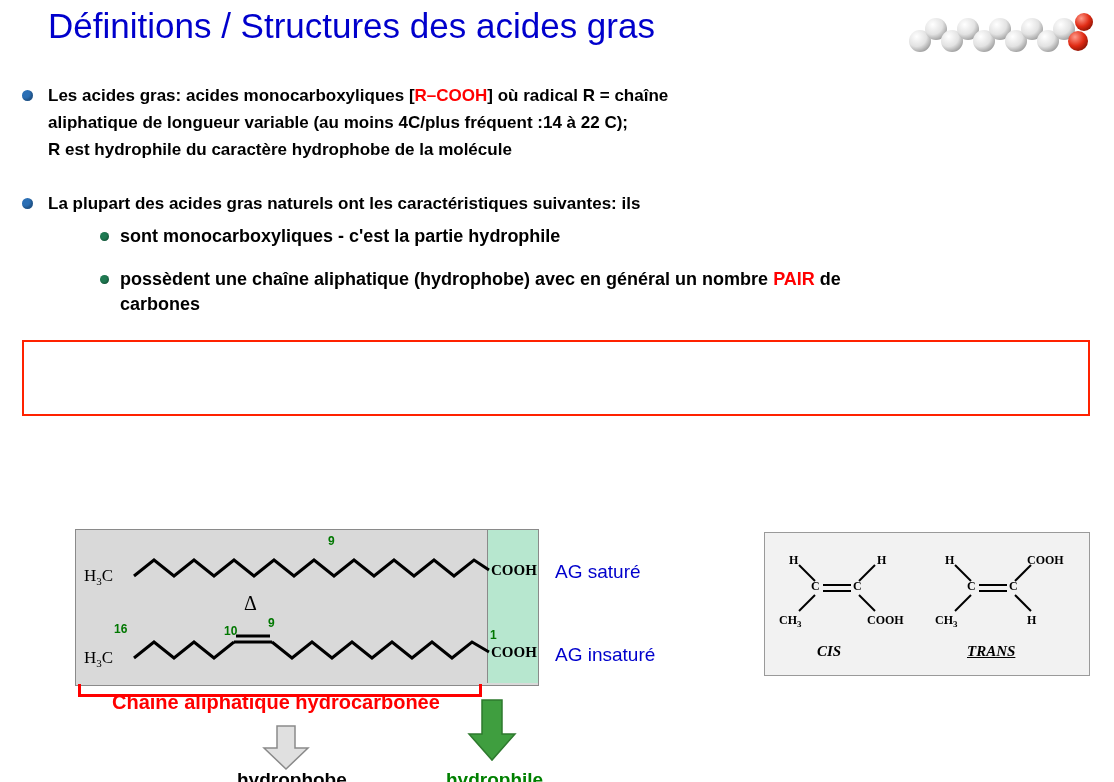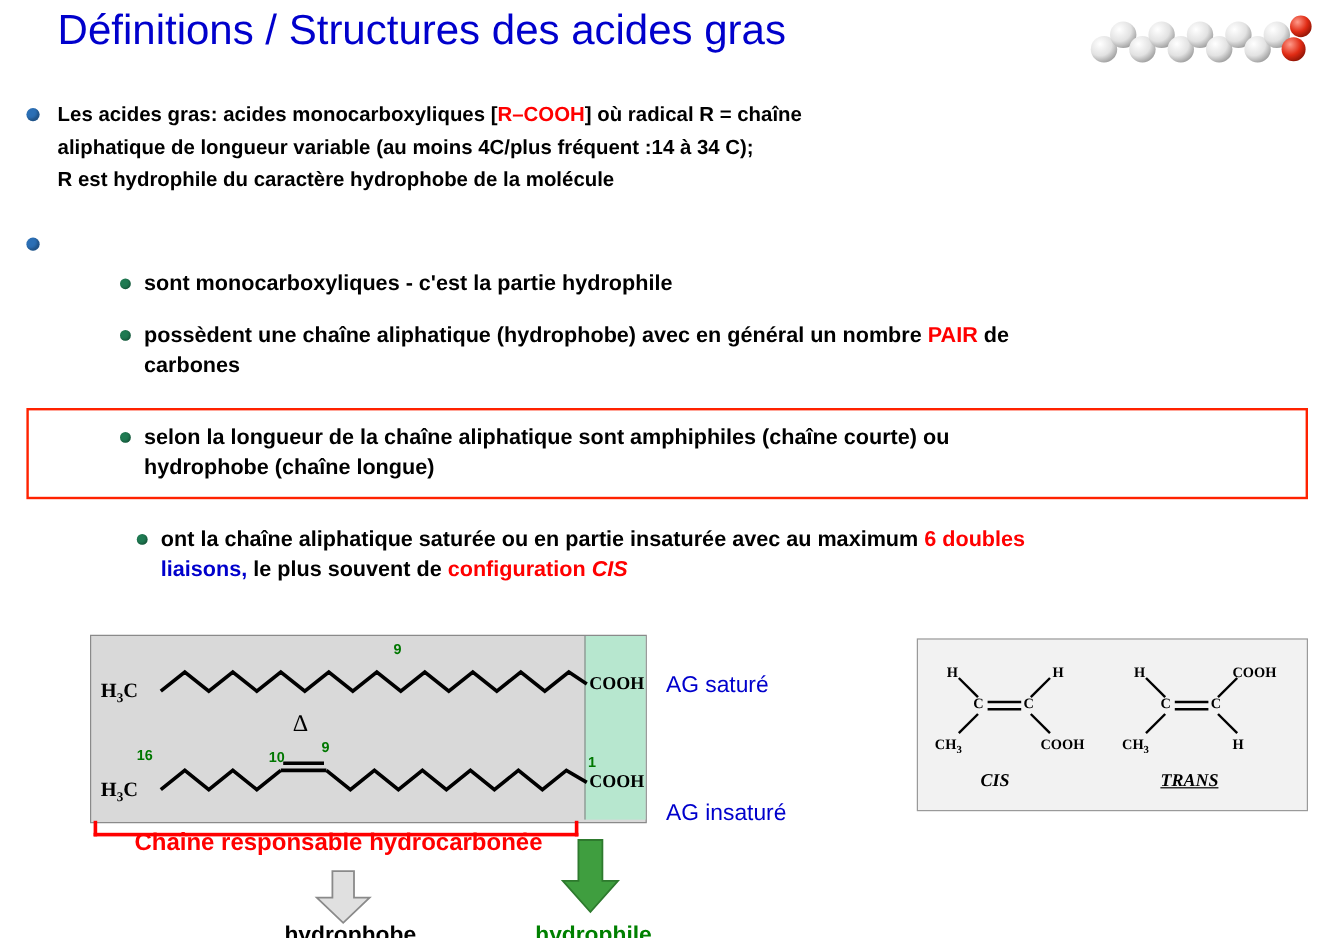--- a/index.html
+++ b/index.html
@@ -106,21 +106,21 @@
     left: 411px;
     top: 0px;
     width: 50px;
     height: 153px;
     background: #b7e7cf;
     border-left: 1px solid #8a8a8a;
   }
   .lbl-h3c {
     position: absolute;
     font-size: 17px;
-    font-weight: bold;
+    font-weight: normal;
     font-family: "Liberation Serif", serif;
   }
   .lbl-h3c sub { font-size: 11px; }
   .lbl-cooh {
     position: absolute;
     font-size: 15px;
     font-weight: bold;
     font-family: "Liberation Serif", serif;
   }
   .num-green {
@@ -227,52 +227,43 @@
         <circle cx="156" cy="21" r="11" fill="url(#gw)"></circle>
         <circle cx="170" cy="33" r="10" fill="url(#gr)"></circle>
         <circle cx="176" cy="14" r="9" fill="url(#gr)"></circle>
       </g>
     </svg>
   </div>
 
   <div class="bullet-l1" style="left:48px; top:82px; width:1030px;">
     <span class="dot"></span>
     <span>Les acides gras: acides monocarboxyliques [</span><span class="red">R–COOH</span><span>] où radical R = chaîne</span><br>
-    <span>aliphatique de longueur variable (au moins 4C/plus fréquent :14 à 34 C);</span><br>
+    <span>aliphatique de longueur variable (au moins 4C/plus fréquent :14 à 22 C);</span><br>
     <span>R est hydrophile du caractère hydrophobe de la molécule</span>
   </div>
 
   <div class="bullet-l1" style="left:48px; top:190px; width:1030px;">
     <span class="dot"></span>
+    <span>La plupart des acides gras naturels ont les caractéristiques suivantes: ils</span>
   </div>
 
   <div class="bullet-l2" style="left:120px; top:267px; width:960px;">
     <span class="dot"></span>
     <span>possèdent une chaîne aliphatique (hydrophobe) avec en général un nombre </span><span class="red">PAIR</span><span> de</span><br>
     <span>carbones</span>
   </div>
 
   <div class="bullet-l2" style="left:120px; top:224px; width:960px;">
     <span class="dot"></span>
     <span>sont monocarboxyliques - c'est la partie hydrophile</span>
   </div>
 
   <div class="red-box"></div>
 
-  <div class="bullet-l2" style="left:120px; top:352px; width:950px;">
-    <span class="dot"></span>
-    <span>selon la longueur de la chaîne aliphatique sont amphiphiles (chaîne courte) ou</span><br>
-    <span>hydrophobe (chaîne longue)</span>
-  </div>
-
-  <div class="bullet-l2" style="left:134px; top:437px; width:950px;">
-    <span class="dot"></span>
-    <span>ont la chaîne aliphatique saturée ou en partie insaturée avec au maximum </span><span class="red">6 doubles</span><br>
-    <span class="blue">liaisons,</span><span> le plus souvent de </span><span class="red">configuration </span><span class="red italic">CIS</span>
-  </div>
+
 
   <div class="diagram">
     <div class="diagram-hydrophile"></div>
 
     <svg style="position:absolute; left:0; top:0;" width="462" height="155" viewBox="0 0 462 155">
 
       <polyline points="58,46 78,30 98,46 118,30 138,46 158,30 178,46 198,30 218,46 238,30 258,46 278,30 298,46 318,30 338,46 358,30 378,46 398,30 413,40" fill="none" stroke="#000000" stroke-width="3"></polyline>
 
       <polyline points="58,128 78,112 98,128 118,112 138,128 158,112" fill="none" stroke="#000000" stroke-width="3"></polyline>
       <line x1="158" y1="112" x2="196" y2="112" stroke="#000000" stroke-width="3"></line>
@@ -287,24 +278,24 @@
 
     <div class="num-green" style="left:252px; top:4px;">9</div>
     <div class="num-green" style="left:38px; top:92px;">16</div>
     <div class="num-green" style="left:148px; top:94px;">10</div>
     <div class="num-green" style="left:192px; top:86px;">9</div>
     <div class="num-green" style="left:414px; top:98px;">1</div>
     <div class="delta" style="left:168px; top:62px;">Δ</div>
   </div>
 
   <div class="ag-label" style="left:555px; top:561px;">AG saturé</div>
-  <div class="ag-label" style="left:555px; top:644px;margin-top:23px;">AG insaturé</div>
+  <div class="ag-label" style="left:555px; top:644px;">AG insaturé</div>
 
   <div class="brace" style="left:78px; top:684px; width:398px; height:10px;"></div>
-  <div class="caption-red" style="left:112px; top:691px;">Chaîne responsable hydrocarbonée</div>
+  <div class="caption-red" style="left:112px; top:691px;">Chaîne aliphatique hydrocarbonée</div>
 
   <svg style="position:absolute; left:260px; top:726px;" width="52" height="44">
     <polygon points="17,0 35,0 35,22 48,22 26,43 4,22 17,22" fill="#e0e0e0" stroke="#8a8a8a" stroke-width="1.5"></polygon>
   </svg>
   <div class="caption-black" style="left:237px; top:769px;">hydrophobe</div>
 
   <svg style="position:absolute; left:466px; top:700px;" width="52" height="62">
     <polygon points="16,0 36,0 36,34 49,34 26,60 3,34 16,34" fill="#3f9e3f" stroke="#2e7a2e" stroke-width="1.5"></polygon>
   </svg>
   <div class="caption-green" style="left:446px; top:769px;">hydrophile</div>

